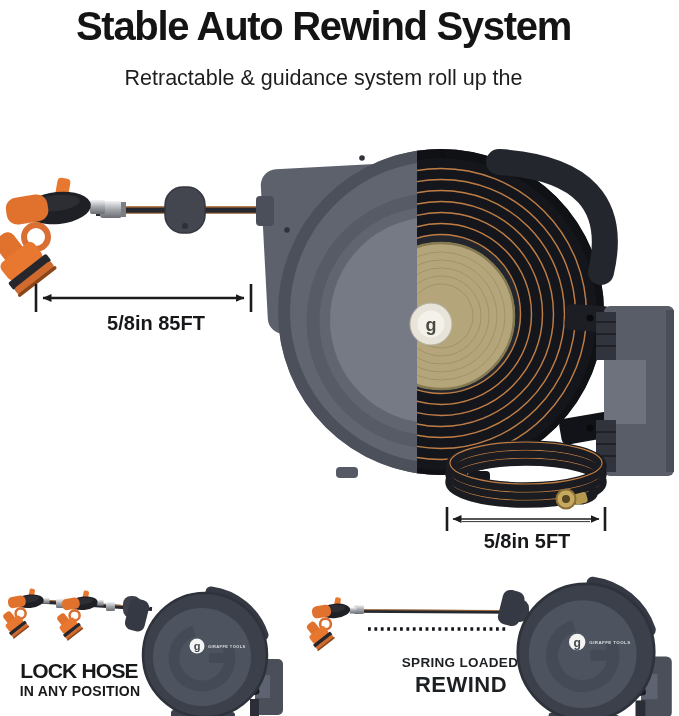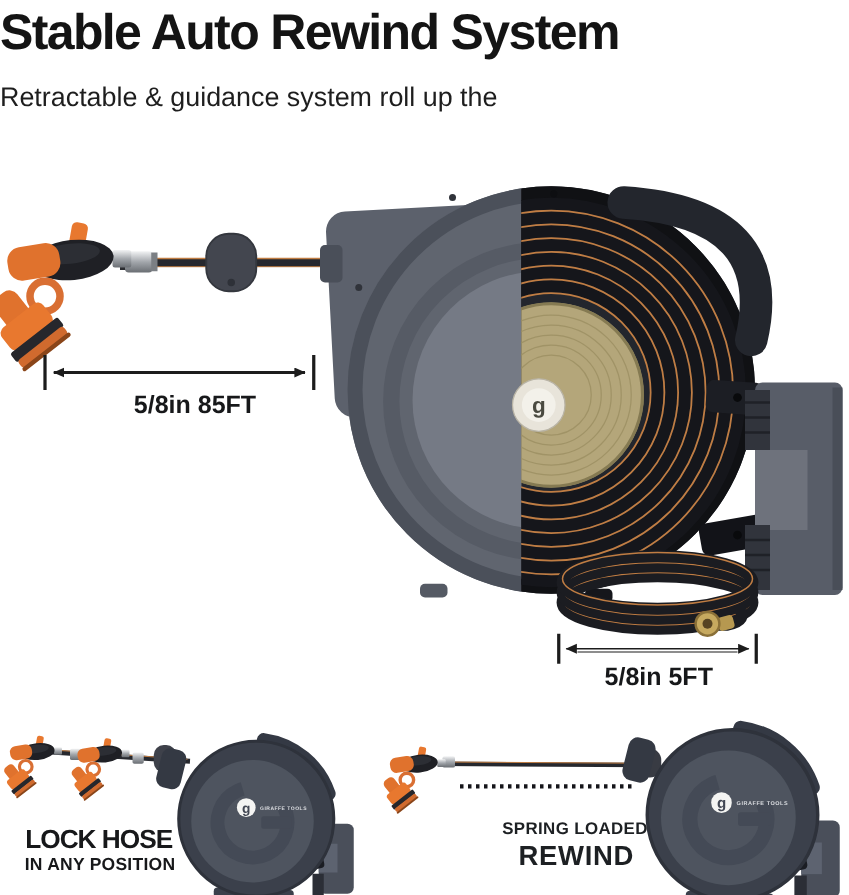--- a/index.html
+++ b/index.html
@@ -1,18 +1,18 @@
 <!DOCTYPE html>
 <html><head>
 <meta charset="utf-8">
 <style>
   html,body{margin:0;padding:0;background:#fff;}
   .page{position:relative;width:679px;height:716px;background:#ffffff;overflow:hidden;
         font-family:"Liberation Sans",sans-serif;}
-  .header{position:absolute;top:0;left:0;width:647px;z-index:5;}
+  .header{position:absolute;top:0;left:0;width:647px;text-align:center;z-index:5;}
   .title{margin:4px 0 0;font-size:40px;font-weight:700;letter-spacing:-1.3px;color:#141414;}
   .sub{margin:0;font-size:21.5px;line-height:33px;color:#1e1e1e;}
   .sub.first{margin-top:13px;}
   svg.hero{position:absolute;top:0;left:0;}
   svg text{font-family:"Liberation Sans",sans-serif;}
   .m-label{font-size:20px;font-weight:bold;fill:#17181a;}
   .feat-big{font-size:21px;font-weight:bold;fill:#17181a;letter-spacing:-0.8px;}
   .feat-small{font-size:14px;font-weight:bold;fill:#17181a;letter-spacing:0.2px;}
   .feat-small2{font-size:13.5px;font-weight:bold;fill:#1d2023;letter-spacing:0.3px;}
   .feat-rewind{font-size:22px;font-weight:bold;fill:#1d2023;letter-spacing:0.5px;}

